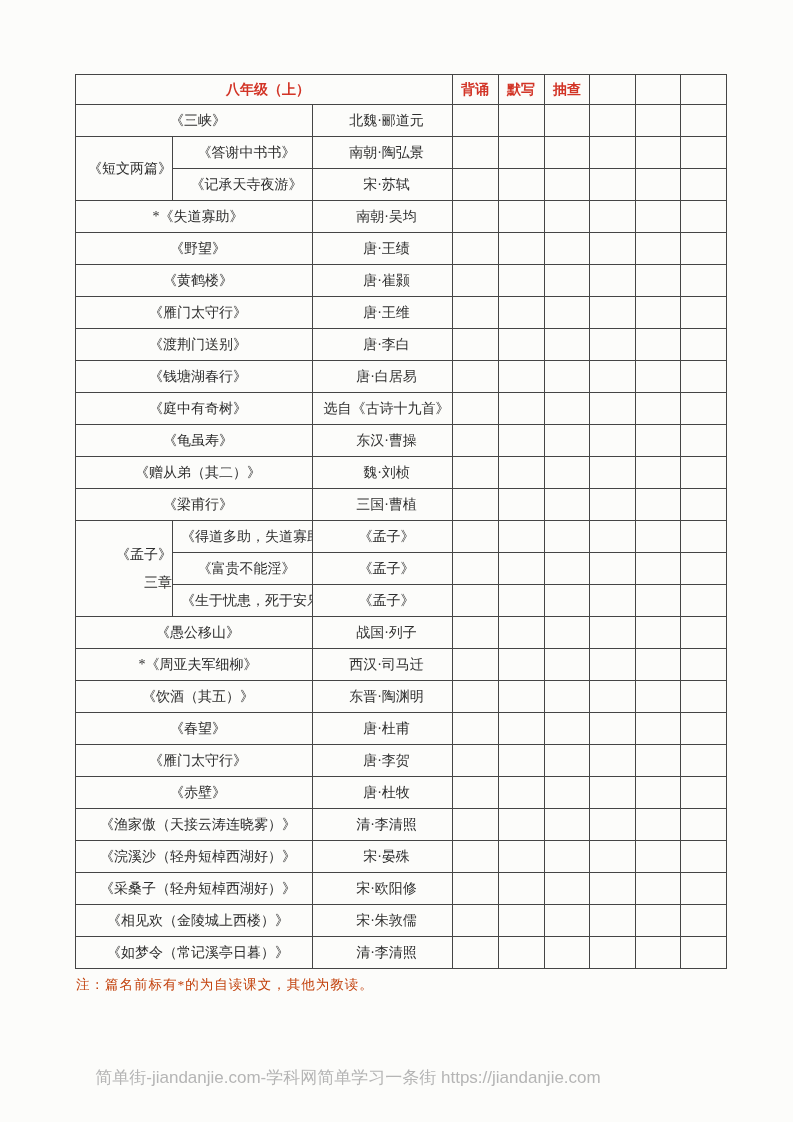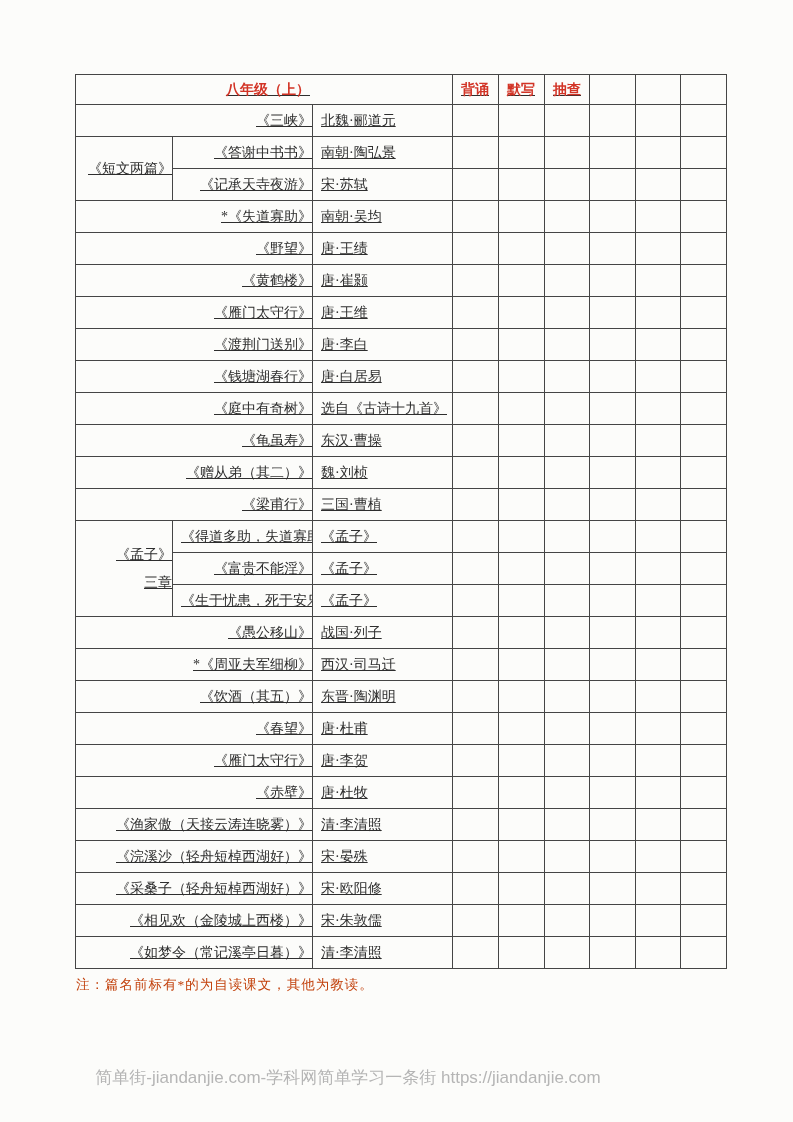--- a/index.html
+++ b/index.html
@@ -4,41 +4,41 @@
 <style>
   html,body{margin:0;padding:0;}
   body{
     width:793px;height:1122px;position:relative;
     background:#fcfcfa;
     font-family:"Liberation Serif","DejaVu Serif",serif;
     color:#2e2e2e;
   }
   .doc-table{
     position:absolute;left:75px;top:74px;width:651px;
-    border-collapse:collapse;table-layout:fixed;text-decoration:underline;
+    border-collapse:collapse;table-layout:fixed;
   }
   .doc-table td{
     border:1px solid #454545;
     font-size:14px;
     padding:0 0 0 8px;
     overflow:hidden;white-space:nowrap;
     vertical-align:middle;
   }
   .doc-table thead tr{height:30px;}
   .doc-table tbody tr{height:32px;}
   .grade-title{
     text-align:center;font-weight:bold;font-size:16px;
     color:#d23426;padding:0;
   }
   .check-header{
     font-weight:bold;font-size:15px;
     color:#d23426;padding:0;
   }
-  .title-cell{text-align:right;}
-  .author-cell{text-align:left;}
+  .title-cell{text-align:center;}
+  .author-cell{text-align:center;}
   .check-cell{padding:0;}
   .group-cell{
     text-align:right;padding:0;
     white-space:normal;
   }
   .group-cell div{line-height:2.0;}
   .note{
     position:absolute;left:76px;top:976px;
     font-size:13.5px;color:#c2410c;letter-spacing:1px;
   }

